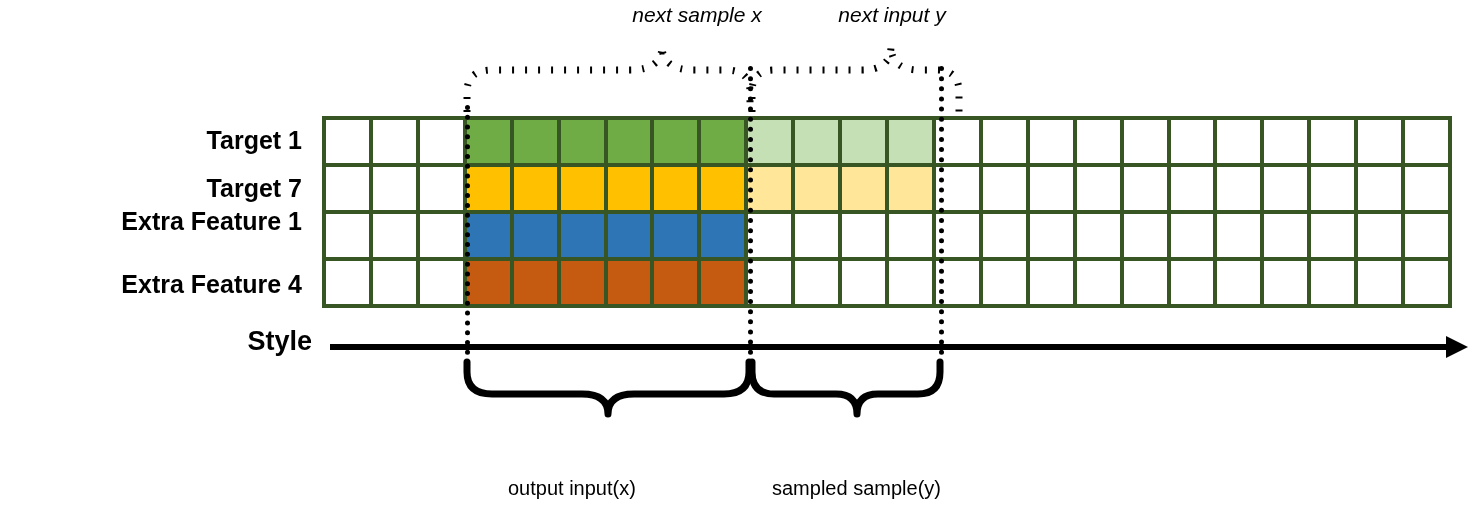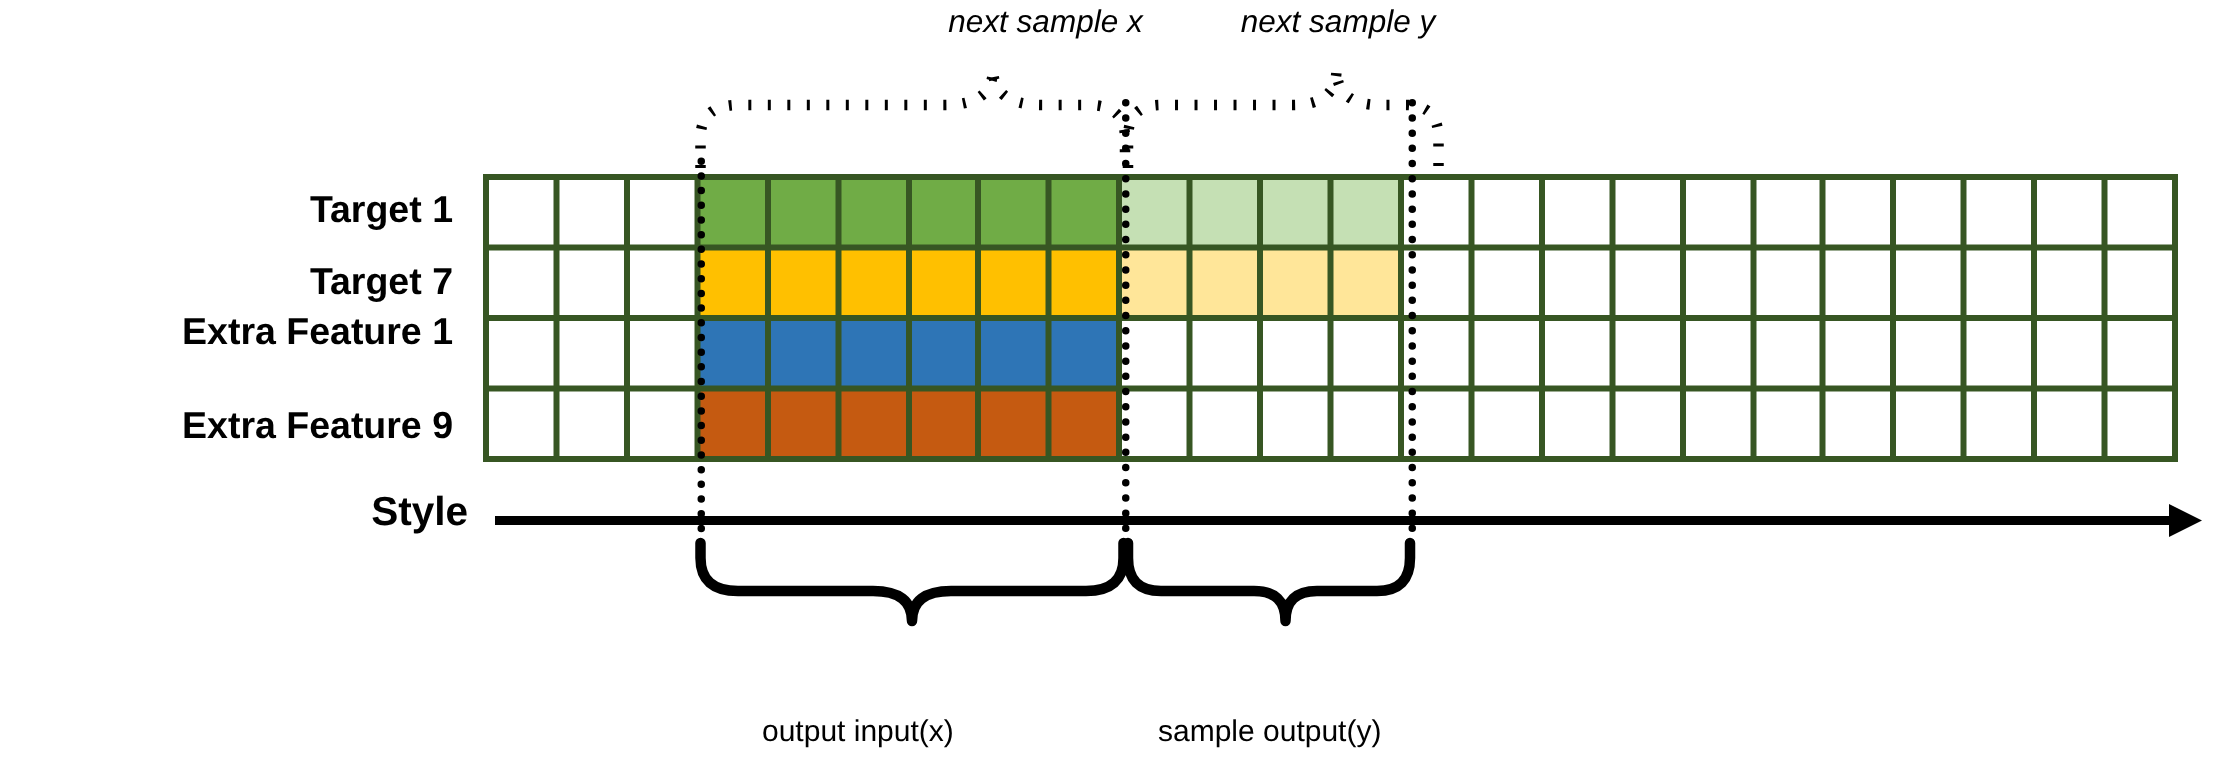--- a/index.html
+++ b/index.html
@@ -133,27 +133,27 @@
   #note-input  { left: 508px; top: 422px; }
   #note-output { left: 772px; top: 422px; }
 </style>
 </head>
 <body>
 
 <div id="canvas">
 
 
   <div class="top-label" id="label-next-x">next sample x</div>
-  <div class="top-label" id="label-next-y">next sample y</div>
+  <div class="top-label" id="label-next-y">next input y</div>
 
   <div id="rowlabels">
     <div class="rl" style="top:0px;">Target 1</div>
     <div class="rl" style="top:48px;">Target 7</div>
     <div class="rl" style="top:81px;">Extra Feature 1</div>
-    <div class="rl" style="top:144px;">Extra Feature 9</div>
+    <div class="rl" style="top:144px;">Extra Feature 4</div>
   </div>
 
   <div id="grid">
       <div class="cell" style="background: rgb(255, 255, 255);"></div>
       <div class="cell" style="background: rgb(255, 255, 255);"></div>
       <div class="cell" style="background: rgb(255, 255, 255);"></div>
       <div class="cell" style="background: rgb(112, 172, 70);"></div>
       <div class="cell" style="background: rgb(112, 172, 70);"></div>
       <div class="cell" style="background: rgb(112, 172, 70);"></div>
       <div class="cell" style="background: rgb(112, 172, 70);"></div>
@@ -267,18 +267,18 @@
     <path d="M 752 362 L 752 372 Q 752 394 774 394 L 836 394 Q 857 394 857 414 Q 857 394 878 394 L 918 394 Q 940 394 940 372 L 940 362" fill="none" stroke="#000000" stroke-width="7" stroke-linecap="round" stroke-linejoin="round"></path>
   </svg>
 
   <div class="bottom-note" id="note-input">
     <div>output input(x)</div>
     
     
   </div>
 
   <div class="bottom-note" id="note-output">
-    <div>sample output(y)</div>
+    <div>sampled sample(y)</div>
     
     
   </div>
 
 </div>
 
 </body></html>

